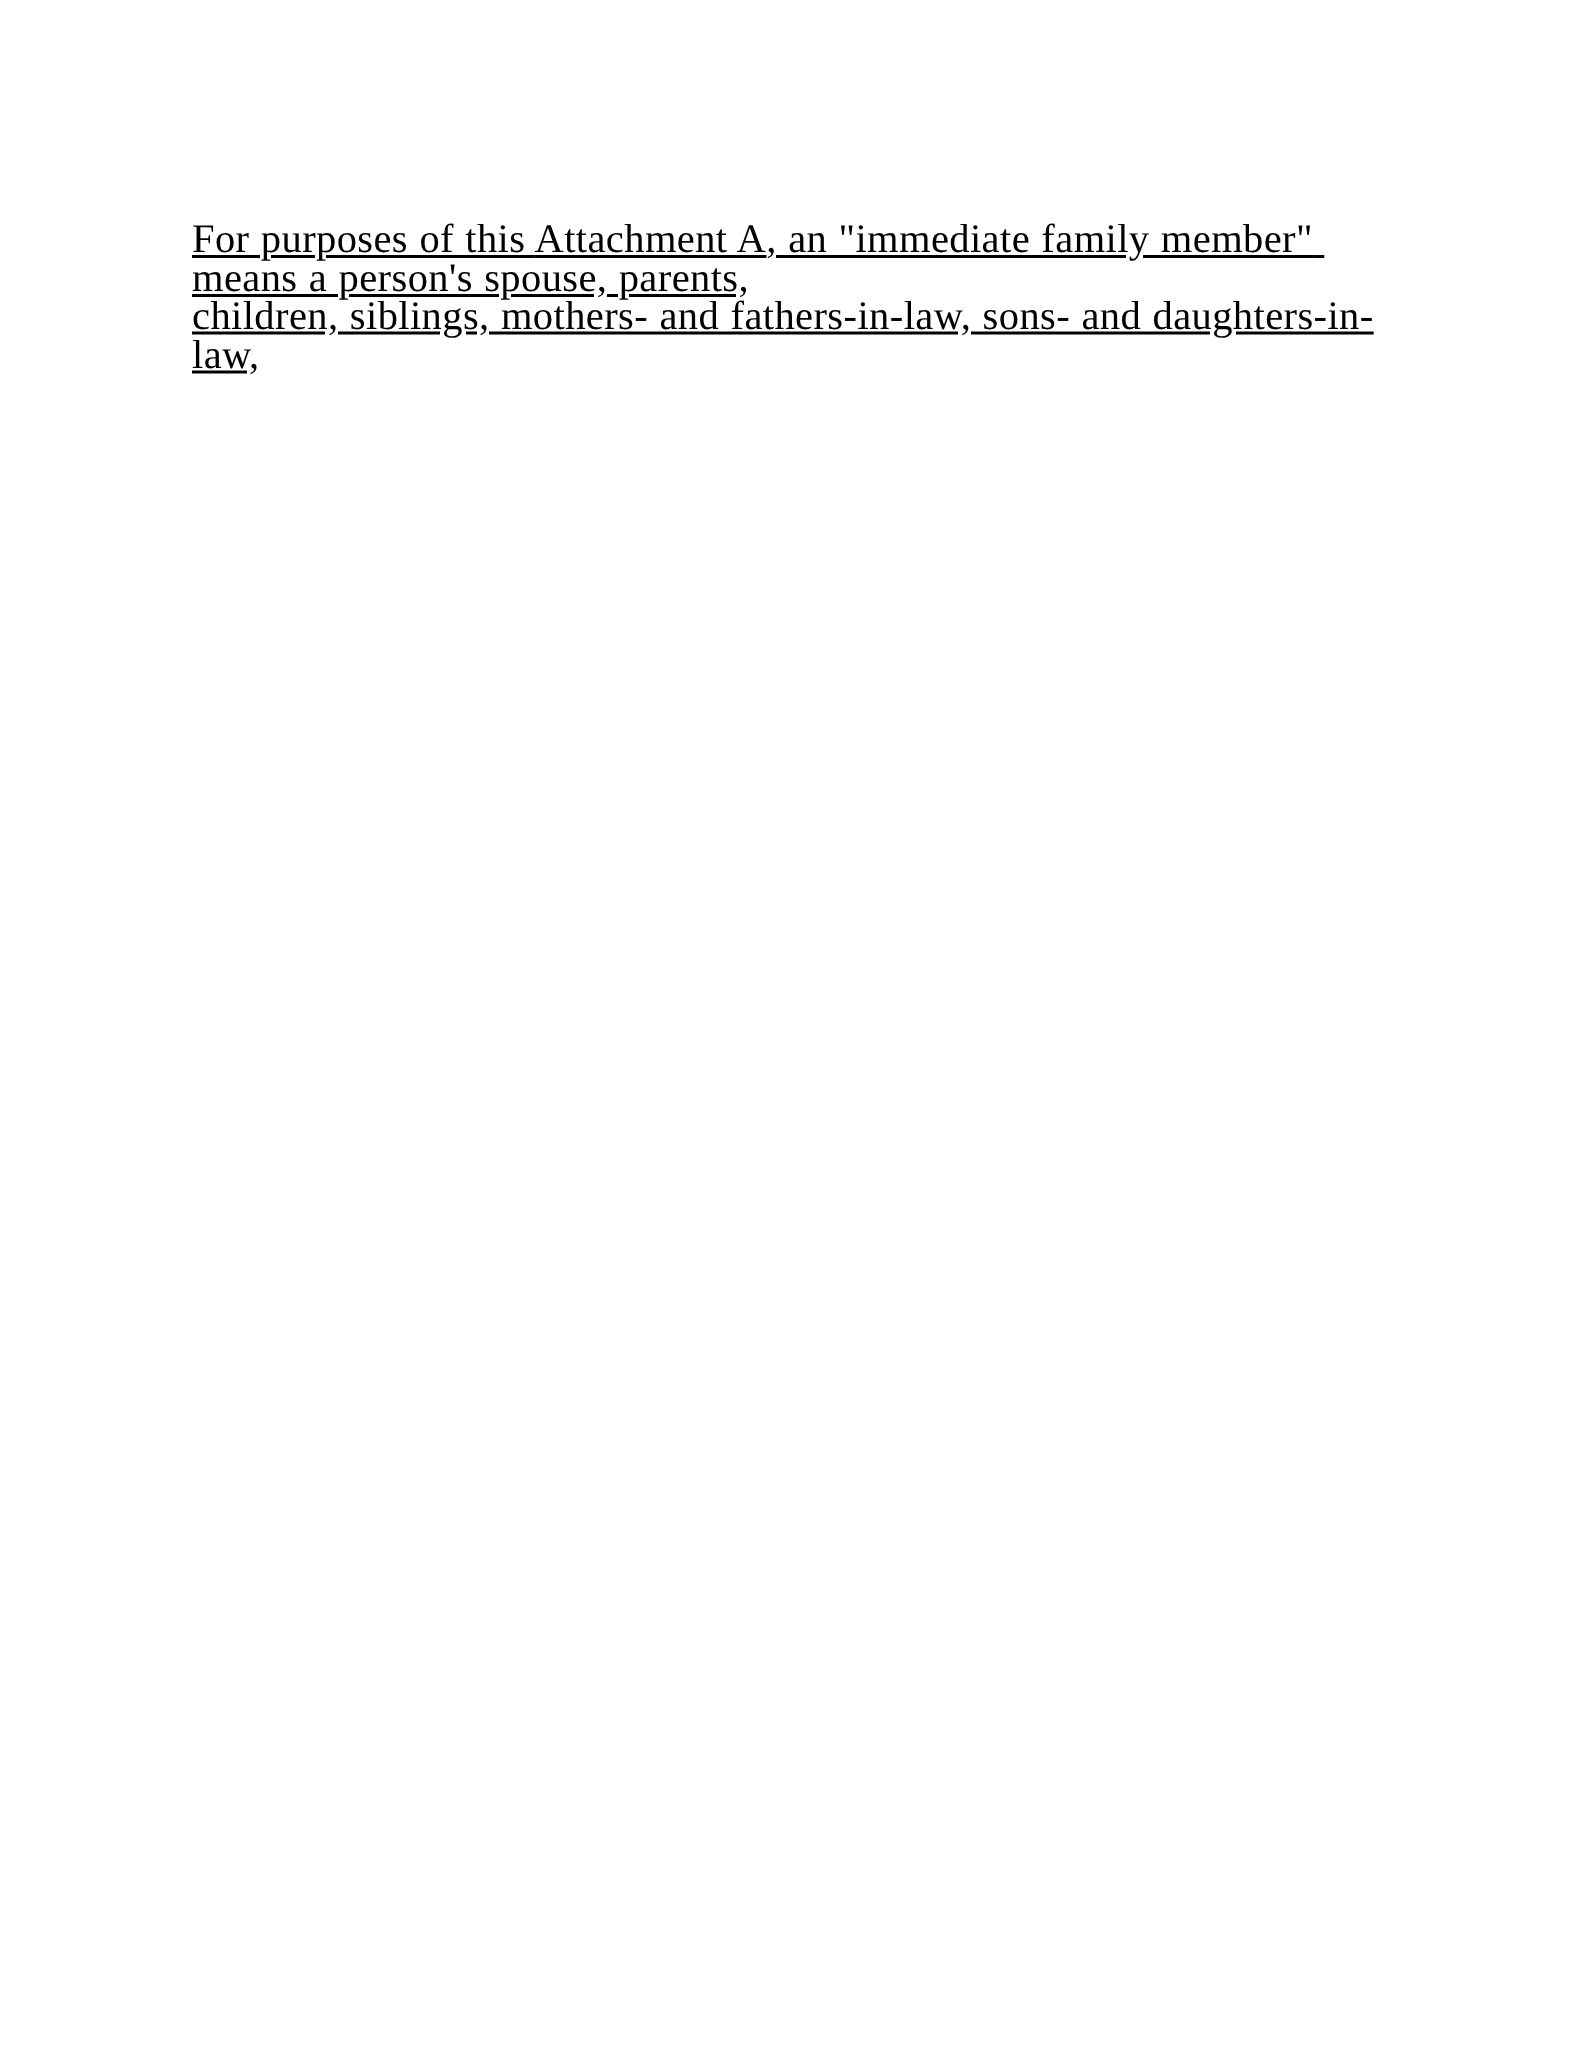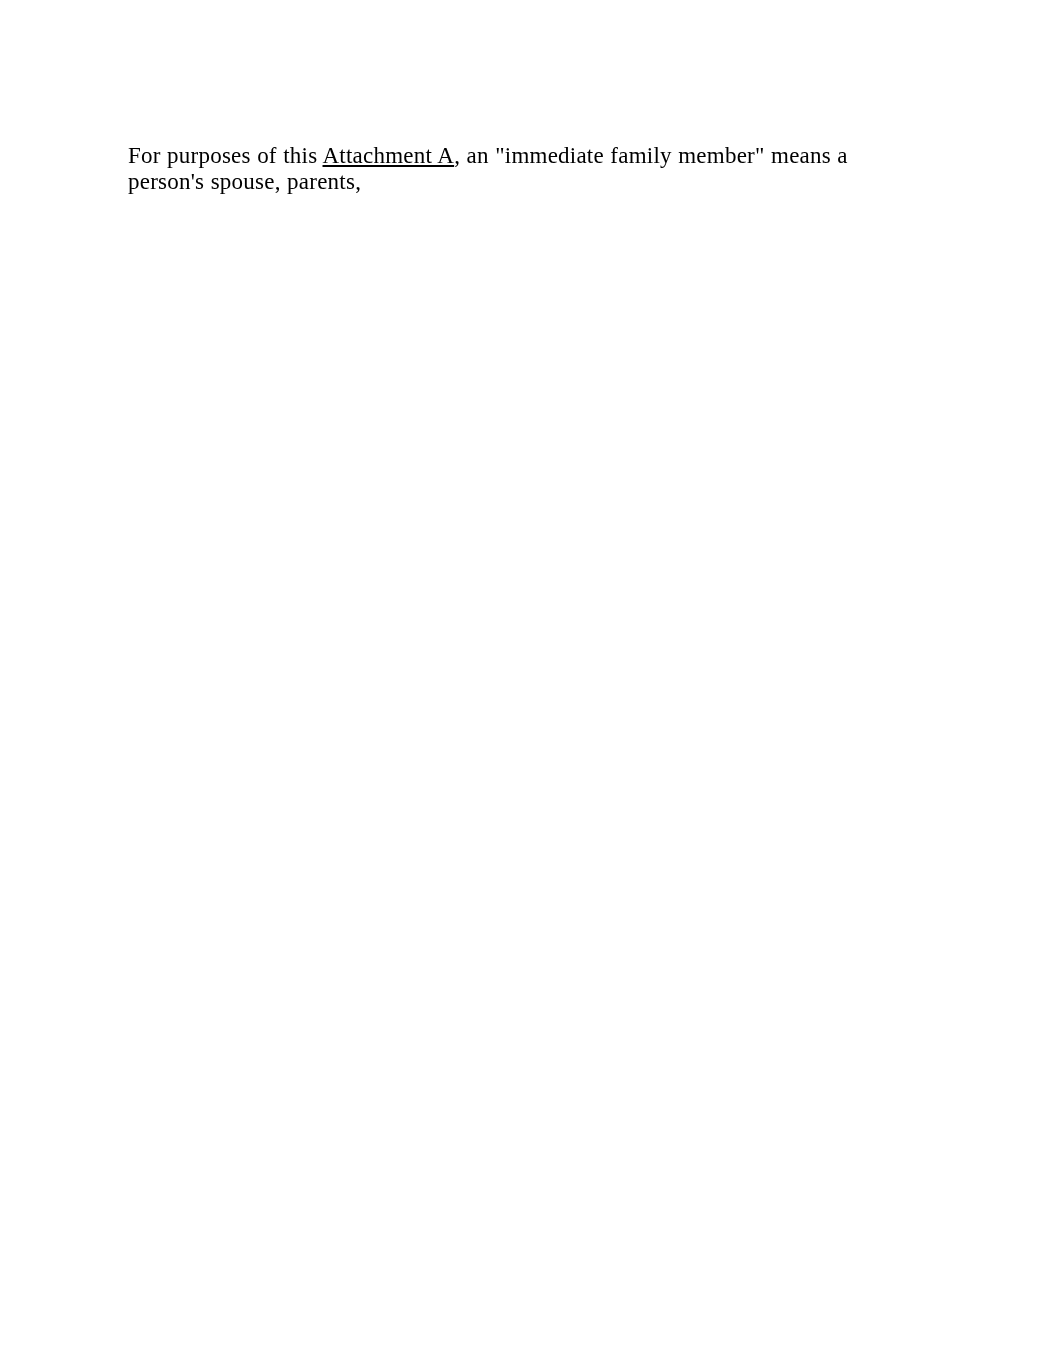--- a/index.html
+++ b/index.html
@@ -23,36 +23,38 @@
     height: 1365px;
     background: #ffffff;
   }
   .doc-body {
     position: absolute;
     left: 128px;
     top: 120px;
     width: 790px;
   }
   .para {
-    font-size: 23px;
+    font-size: 27px;
     line-height: 25.5px;
     text-align: left;
     letter-spacing: 0.01em;
     word-spacing: 0.02em;
+    text-decoration: underline;
   }
   .para .line {
     display: block;
     white-space: pre-wrap;
   }
   .u {
     text-decoration: underline;
   }
 </style>
 </head>
 <body>
 
 <div class="page">
   <div class="doc-body">
     <p class="para">
       <span class="line"><span>For purposes of this </span><span class="u">Attachment A</span><span>, an "immediate family member" means a person's spouse, parents,</span></span>
+      <span class="line">children, siblings, mothers- and fathers-in-law, sons- and daughters-in-law,</span>
     </p>
   </div>
 </div>
 
 </body></html>

